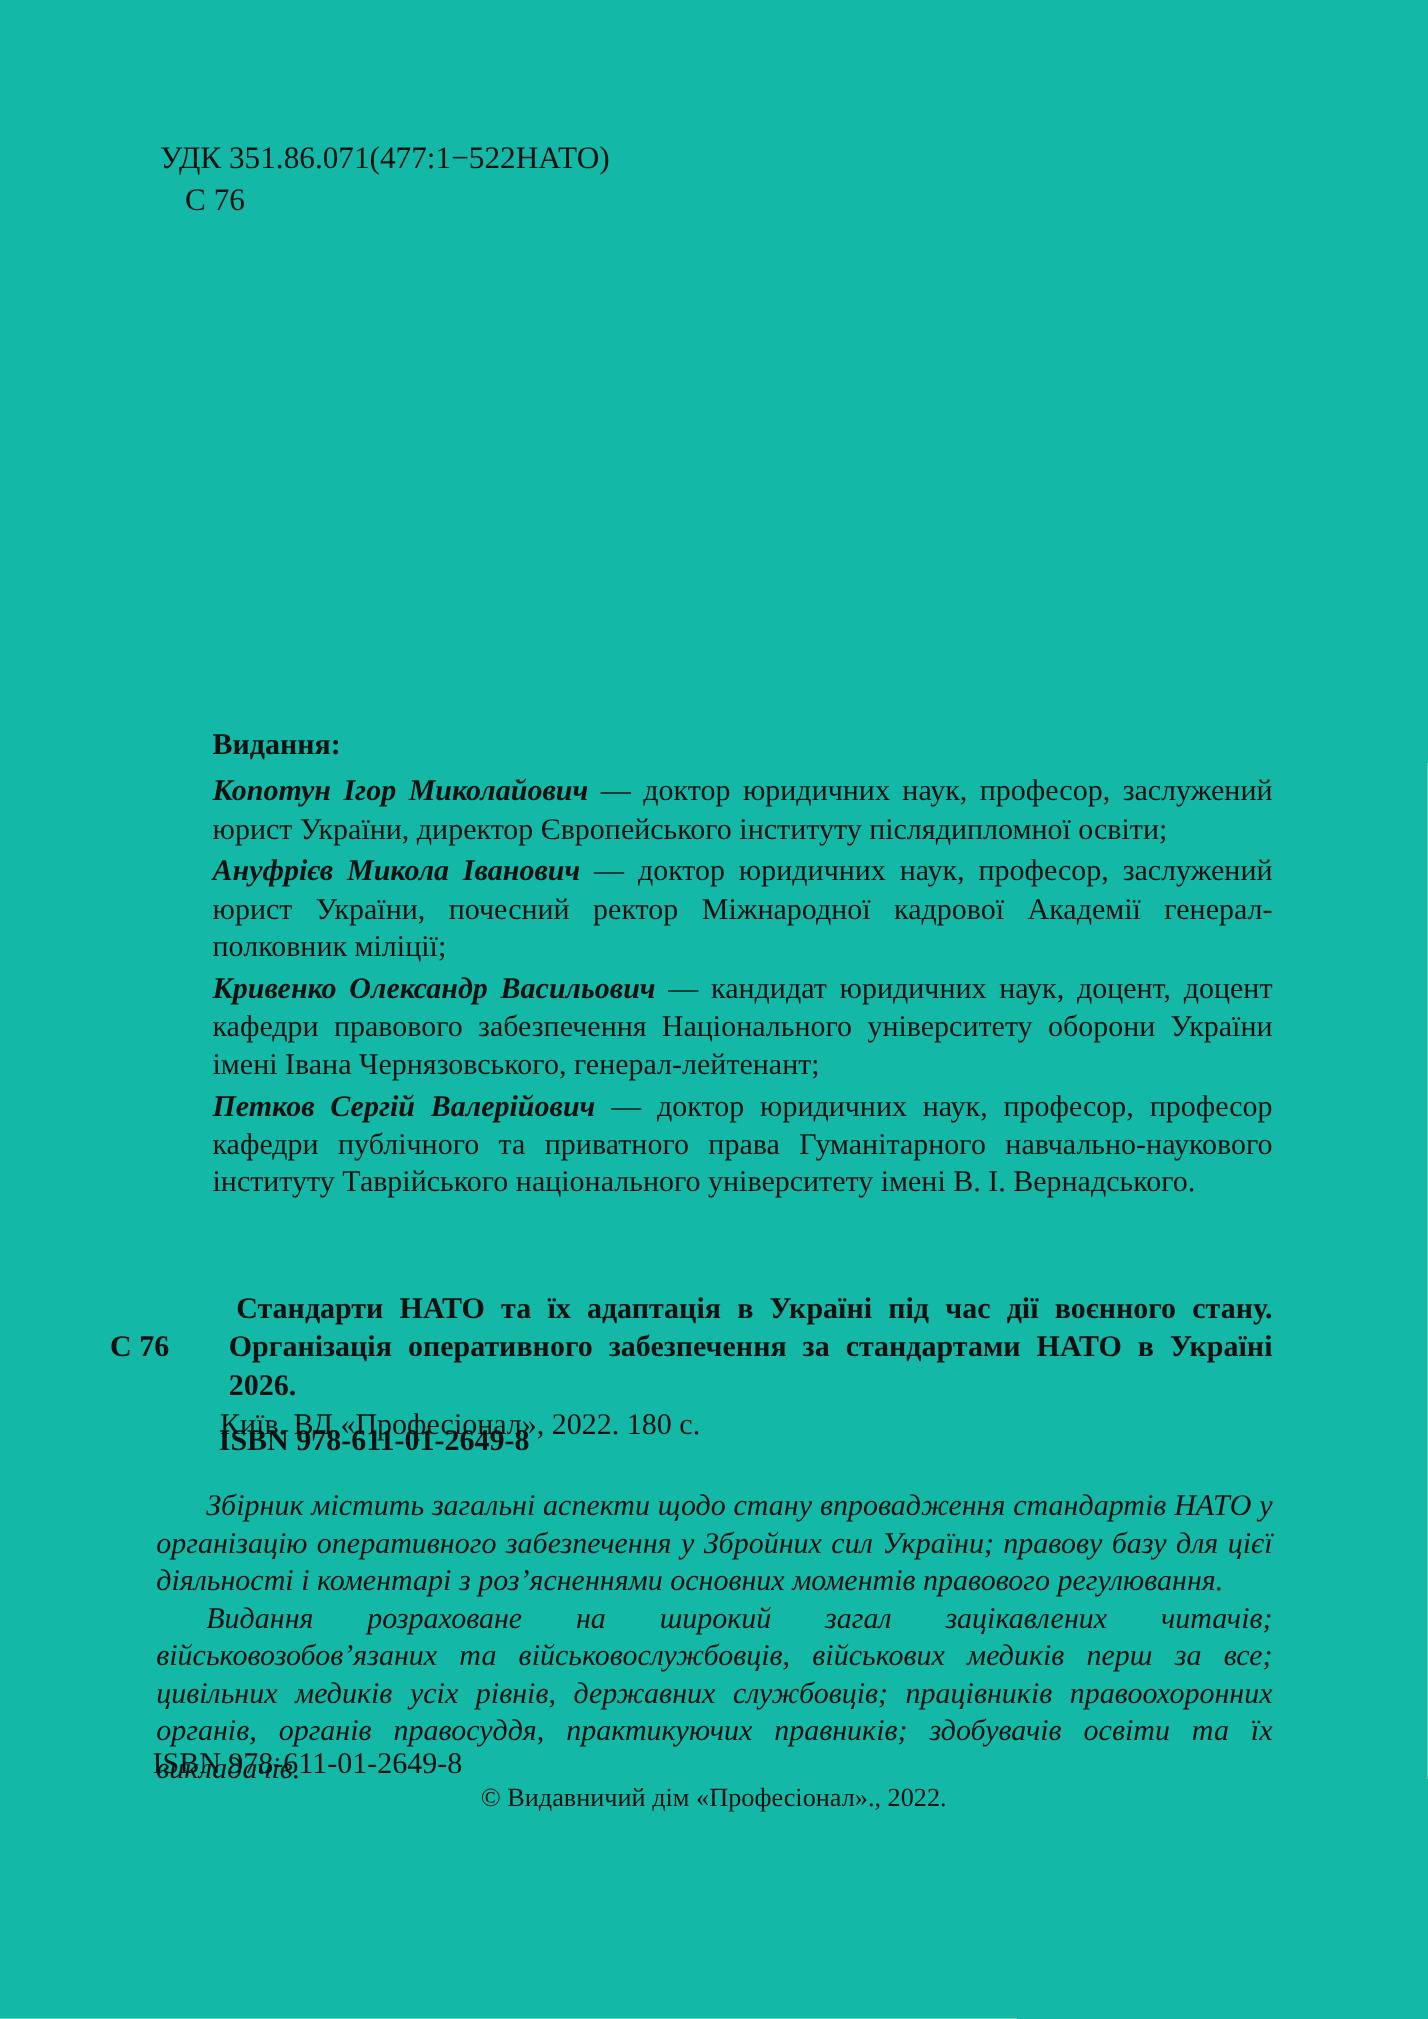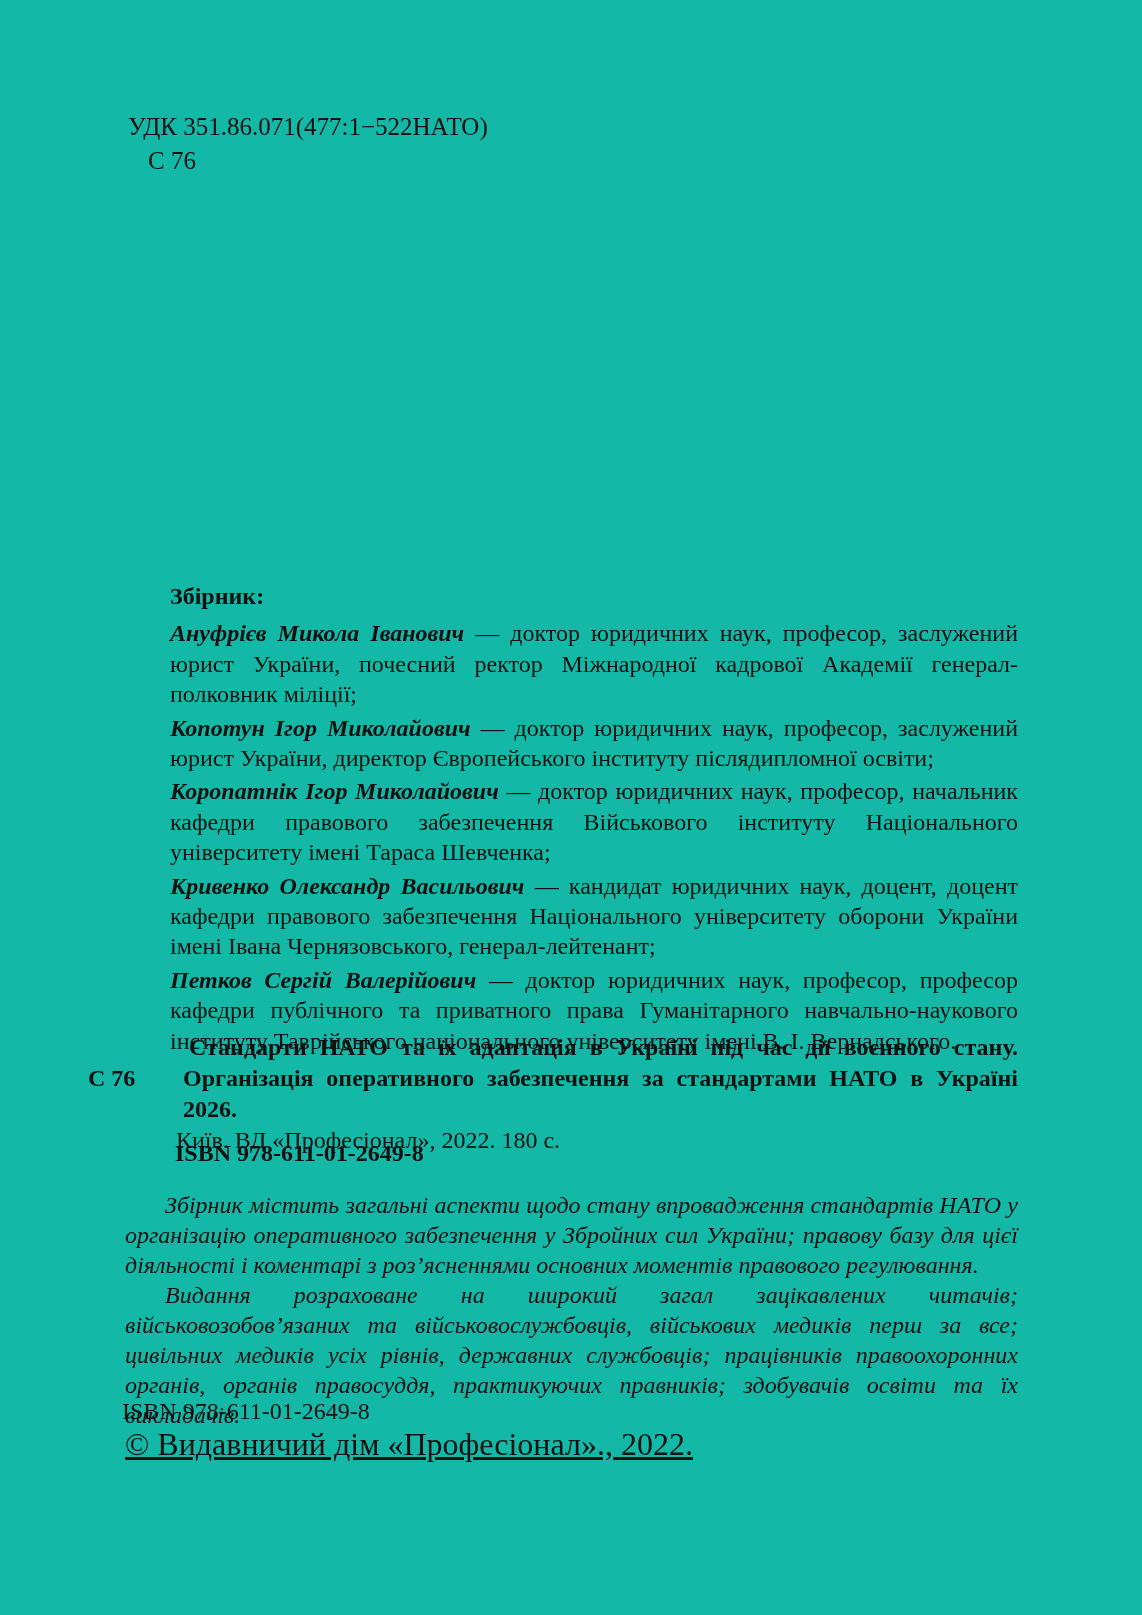--- a/index.html
+++ b/index.html
@@ -114,44 +114,42 @@
     left: 122px;
     top: 1398px;
     font-size: 24px;
     white-space: nowrap;
   }
   .copyright-line {
     position: absolute;
     left: 125px;
     top: 1426px;
     width: 892px;
-    font-size: 32px;
-    text-align: left;
+    font-size: 21px;
+    text-align: center;
     white-space: nowrap;
-    text-decoration: underline;
   }
 </style>
 </head>
 <body>
 
 <div class="page">
 
   <div class="udk-block">
     <div>УДК 351.86.071(477:1−522НАТО)</div>
     <div class="udk-code">С 76</div>
   </div>
 
   <div class="compilers">
-    <p class="compilers-heading">Збірник:</p>
+    <p class="compilers-heading">Видання:</p>
+
+    <p class="compiler-entry"><span class="compiler-name">Копотун Ігор Миколайович</span> <span>—</span> <span>доктор юридичних наук, професор, заслужений юрист України, директор Європейського інституту післядипломної освіти;</span></p>
 
     <p class="compiler-entry"><span class="compiler-name">Ануфрієв Микола Іванович</span> <span>—</span> <span>доктор юридичних наук, професор, заслужений юрист України, почесний ректор Міжнародної кадрової Академії генерал-полковник міліції;</span></p>
 
-    <p class="compiler-entry"><span class="compiler-name">Копотун Ігор Миколайович</span> <span>—</span> <span>доктор юридичних наук, професор, заслужений юрист України, директор Європейського інституту післядипломної освіти;</span></p>
-
-    <p class="compiler-entry"><span class="compiler-name">Коропатнік Ігор Миколайович</span> <span>—</span> <span>доктор юридичних наук, професор, начальник кафедри правового забезпечення Військового інституту Національного університету імені Тараса Шевченка;</span></p>
 
     <p class="compiler-entry"><span class="compiler-name">Кривенко Олександр Васильович</span> <span>—</span> <span>кандидат юридичних наук, доцент, доцент кафедри правового забезпечення Національного університету оборони України імені Івана Чернязовського, генерал-лейтенант;</span></p>
 
     <p class="compiler-entry"><span class="compiler-name">Петков Сергій Валерійович</span> <span>—</span> <span>доктор юридичних наук, професор, професор кафедри публічного та приватного права Гуманітарного навчально-наукового інституту Таврійського національного університету імені В. І. Вернадського.</span></p>
   </div>
 
   <div class="catalog">
     <div class="catalog-code">С 76</div>
     <div class="catalog-title-line first">Стандарти НАТО та їх адаптація в Україні під час дії воєнного стану.</div>
     <div class="catalog-title-line">Організація оперативного забезпечення за стандартами НАТО в Україні 2026.</div>

